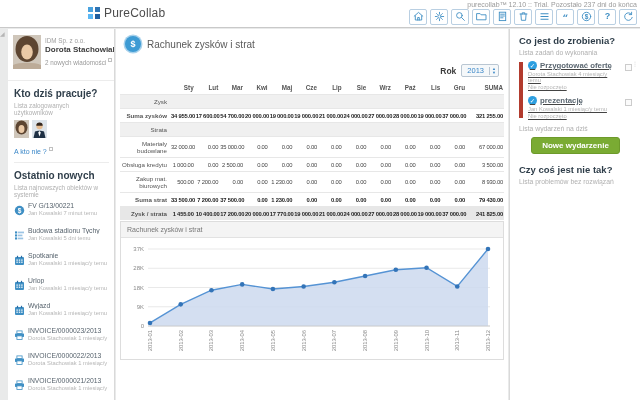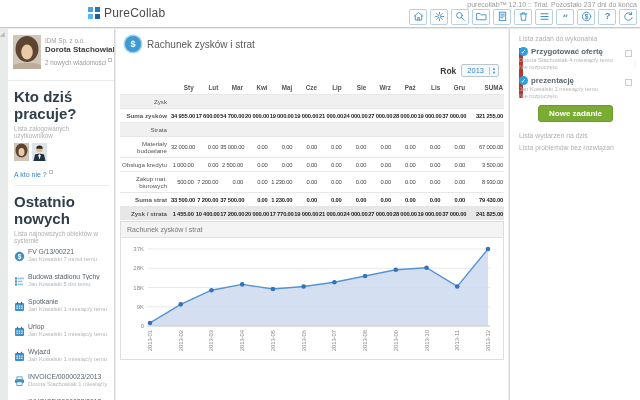--- a/index.html
+++ b/index.html
@@ -18,21 +18,21 @@
   .tb-btn { width:18px; height:16px; border:1px solid #b9cfe2; border-radius:2px; background:#fff; display:flex; align-items:center; justify-content:center; cursor:pointer; }
 
   
   .sidebar { position:absolute; left:8px; top:29px; width:107px; height:371px; background:#fff; border-right:1px solid #d9d9d9; overflow:hidden; }
   .profile { display:flex; padding:6px 4px 7px 5px; border-bottom:1px solid #ececec; }
   .profile-info { margin-left:4px; min-width:0; }
   .company { font-size:6.3px; color:#a0a0a0; margin-top:2px; }
   .name { font-size:8px; font-weight:bold; color:#3c3c3c; margin-top:1px; white-space:nowrap; }
   .messages { font-size:6.3px; color:#9a9a9a; margin-top:4px; white-space:nowrap; }
   .side-section { padding:7px 5px 0 6px; }
-  .side-h { font-size:15px; font-weight:bold; color:#2f3e4a; margin-bottom:3px; }
+  .side-h { font-size:10px; font-weight:bold; color:#2f3e4a; margin-bottom:3px; }
   .side-sub { font-size:6.3px; color:#b0b0b0; margin-bottom:4px; }
   .who-avatars { display:flex; gap:3px; margin:2px 0 5px; }
   .link-blue { font-size:7px; color:#3a87c8; cursor:pointer; }
   .divider { border-top:1px solid #ececec; margin-top:7px; }
   .recent-list { margin-top:2px; }
   .recent-item { display:flex; align-items:flex-start; gap:3px; margin:0 0 7px; cursor:pointer; }
   .ri-text { min-width:0; }
   .ri-title { font-size:6.8px; color:#57636d; white-space:nowrap; overflow:hidden; }
   .ri-meta { font-size:5.8px; color:#b5b5b5; white-space:nowrap; overflow:hidden; margin-top:1px; }
   .mini-icon { display:inline-block; width:4px; height:4px; border:1px solid #c0c0c0; vertical-align:super; margin-left:2px; }
@@ -58,21 +58,21 @@
   tr.row-total td { font-weight:bold; color:#222; background:#e7e7e7; }
 
   .chart-panel { position:absolute; left:4px; right:4px; top:192px; border:1px solid #ddd; background:#fff; }
   .chart-head { background:#f4f4f4; border-bottom:1px solid #e2e2e2; font-size:7px; color:#777; padding:4px 6px; }
   .chart-body { padding:1px 0 0 0; }
 
   
   .rightbar { position:absolute; left:509px; top:29px; width:131px; height:371px; background:#fff; border-left:1px solid #d9d9d9; padding:6px 8px 0 9px; }
   .rp-h { font-size:9.5px; font-weight:bold; color:#2f3e4a; margin-bottom:3px; }
   .rp-sub { font-size:6.8px; color:#b0b0b0; margin-bottom:5px; }
-  .tasks { position:relative; margin-bottom:2px; }
+  .tasks { position:relative; padding-left:9px; margin-bottom:2px;text-decoration:underline; }
   .red-bar { position:absolute; left:0; top:1px; bottom:1px; width:4px; background:#b23b2e; }
   .task { position:relative; padding-right:14px; margin-bottom:6px; cursor:pointer; }
   .task-head { display:flex; align-items:center; gap:3px; }
   .check-icon { width:9px; height:9px; border-radius:50%; background:#2d9fe0; color:#fff; font-size:6.5px; line-height:9px; text-align:center; flex:0 0 9px; }
   .task-title { font-size:7.8px; font-weight:bold; color:#5a6670; white-space:nowrap; }
   .task-meta { font-size:5.8px; color:#b5b5b5; margin-top:1px; }
   .task-status { font-size:5.8px; color:#b5b5b5; margin-top:1px; }
   .task-checkbox { position:absolute; right:0; top:3px; width:7px; height:7px; border:1px solid #ccc; background:#fbfbfb; cursor:pointer; }
   .green-btn { display:block; margin:5px auto 10px; background:#7aab33; border:1px solid #6d9a2b; color:#fff; font-size:8px; font-weight:bold; font-family:inherit; padding:3px 10px; border-radius:3px; cursor:pointer; }
   .rp-handle { position:absolute; right:2px; top:31px; font-size:6px; color:#c5c5c5; }
@@ -551,20 +551,21 @@
           <text x="307.54545454545456" y="91" font-size="5.8" fill="#8a8a8a" text-anchor="end" transform="rotate(-90 307.54545454545456 91)">2013-10</text>
           <text x="338.27272727272725" y="91" font-size="5.8" fill="#8a8a8a" text-anchor="end" transform="rotate(-90 338.27272727272725 91)">2013-11</text>
           <text x="369" y="91" font-size="5.8" fill="#8a8a8a" text-anchor="end" transform="rotate(-90 369 91)">2013-12</text>
         </svg></div>
   </div>
 </div>
 
 <div class="rightbar">
   <span class="rp-handle">⋮</span>
 
+  <div class="rp-h">Co jest do zrobienia?</div>
   <div class="rp-sub">Lista zadań do wykonania</div>
   <div class="tasks">
     <div class="red-bar"></div>
   <div class="task">
         <div class="task-head">
           <span class="check-icon">✓</span>
           <span class="task-title">Przygotować ofertę</span>
         </div>
         <div class="task-meta">Dorota Stachowiak 4 miesiąc/y temu</div>
         <div class="task-status">Nie rozpoczęto</div>
@@ -573,18 +574,19 @@
       <div class="task">
         <div class="task-head">
           <span class="check-icon">✓</span>
           <span class="task-title">prezentację</span>
         </div>
         <div class="task-meta">Jan Kowalski 1 miesiąc/y temu</div>
         <div class="task-status">Nie rozpoczęto</div>
         <span class="task-checkbox"></span>
       </div>
     </div>
-  <button class="green-btn">Nowe zadanie</button>
 
   <div class="rp-sub">Lista wydarzeń na dziś</div>
-
+  <button class="green-btn">Nowe wydarzenie</button>
+
+  <div class="rp-h">Czy coś jest nie tak?</div>
   <div class="rp-sub">Lista problemów bez rozwiązań</div>
 </div>
 
 </body></html>

